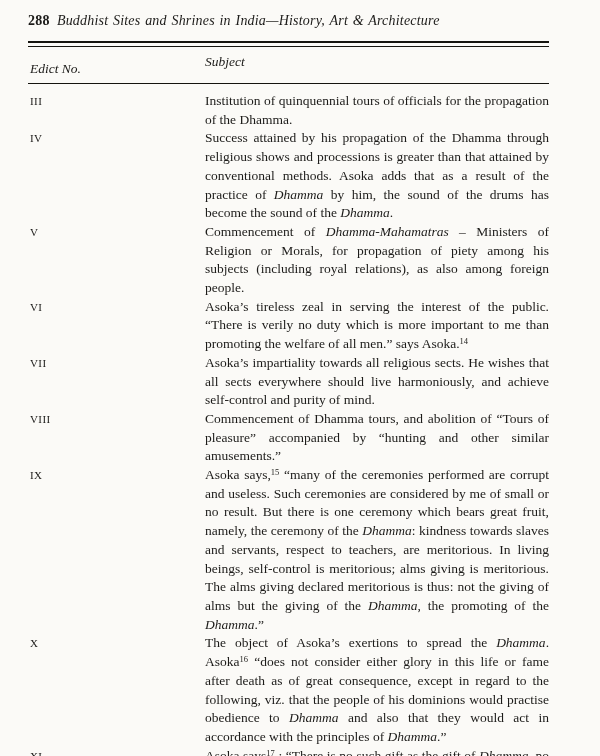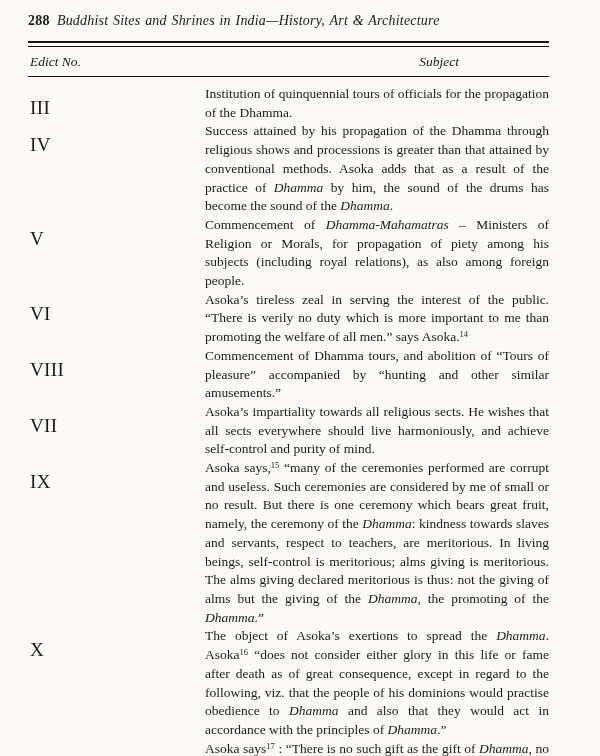--- a/index.html
+++ b/index.html
@@ -30,33 +30,32 @@
     border-top: 2.5px solid #15140f;
     border-bottom: 1px solid #15140f;
   }
   .table-head {
     display: flex;
     padding: 6px 0 5px 0;
     font-style: italic;
     font-size: 13.5px;
     line-height: 18px;
   }
-  .col-edict { width: 177px; padding-left: 2px; }
-  .col-subject { flex: 1; text-align: right; padding-right: 90px; }
+  .col-edict { width: 177px; padding-left: 2px; margin-top: 7px; }
+  .col-subject { flex: 1; text-align: left; padding-right: 90px; }
   .thin-rule { border-top: 1.3px solid #15140f; }
   .rows { padding-top: 8px; }
   .row { display: flex; }
   .edict {
     width: 177px;
     padding-left: 2px;
-    font-size: 19px;
+    font-size: 11px;
     line-height: 18.7px;
     letter-spacing: 0.4px;
     flex: 0 0 auto;
-    margin-top: 14px;
   }
   .subject {
     flex: 1;
     font-size: 13.5px;
     line-height: 18.7px;
     text-align: justify;
     text-justify: inter-word;
   }
   .subject sup {
     font-size: 8.5px;
@@ -101,27 +100,27 @@
       <div class="edict">V</div>
       <div class="subject"><span>Commencement of </span><i>Dhamma-Mahamatras</i><span> – Ministers of Religion or Morals, for propagation of piety among his subjects (including royal relations), as also among foreign people.</span></div>
     </div>
 
     <div class="row">
       <div class="edict">VI</div>
       <div class="subject"><span>Asoka’s tireless zeal in serving the interest of the public. “There is verily no duty which is more important to me than promoting the welfare of all men.” says Asoka.</span><sup>14</sup></div>
     </div>
 
     <div class="row">
-      <div class="edict">VIII</div>
-      <div class="subject"><span>Commencement of Dhamma tours, and abolition of “Tours of pleasure” accompanied by “hunting and other similar amusements.”</span></div>
+      <div class="edict">VII</div>
+      <div class="subject"><span>Asoka’s impartiality towards all religious sects. He wishes that all sects everywhere should live harmoniously, and achieve self-control and purity of mind.</span></div>
     </div>
 
     <div class="row">
-      <div class="edict">VII</div>
-      <div class="subject"><span>Asoka’s impartiality towards all religious sects. He wishes that all sects everywhere should live harmoniously, and achieve self-control and purity of mind.</span></div>
+      <div class="edict">VIII</div>
+      <div class="subject"><span>Commencement of Dhamma tours, and abolition of “Tours of pleasure” accompanied by “hunting and other similar amusements.”</span></div>
     </div>
 
     <div class="row">
       <div class="edict">IX</div>
       <div class="subject"><span>Asoka says,</span><sup>15</sup><span> “many of the ceremonies performed are corrupt and useless. Such ceremonies are considered by me of small or no result. But there is one ceremony which bears great fruit, namely, the ceremony of the </span><i>Dhamma</i><span>: kindness towards slaves and servants, respect to teachers, are meritorious. In living beings, self-control is meritorious; alms giving is meritorious. The alms giving declared meritorious is thus: not the giving of alms but the giving of the </span><i>Dhamma</i><span>, the promoting of the </span><i>Dhamma</i><span>.”</span></div>
     </div>
 
     <div class="row">
       <div class="edict">X</div>
       <div class="subject"><span>The object of Asoka’s exertions to spread the </span><i>Dhamma</i><span>. Asoka</span><sup>16</sup><span> “does not consider either glory in this life or fame after death as of great consequence, except in regard to the following, viz. that the people of his dominions would practise obedience to </span><i>Dhamma</i><span> and also that they would act in accordance with the principles of </span><i>Dhamma</i><span>.”</span></div>

